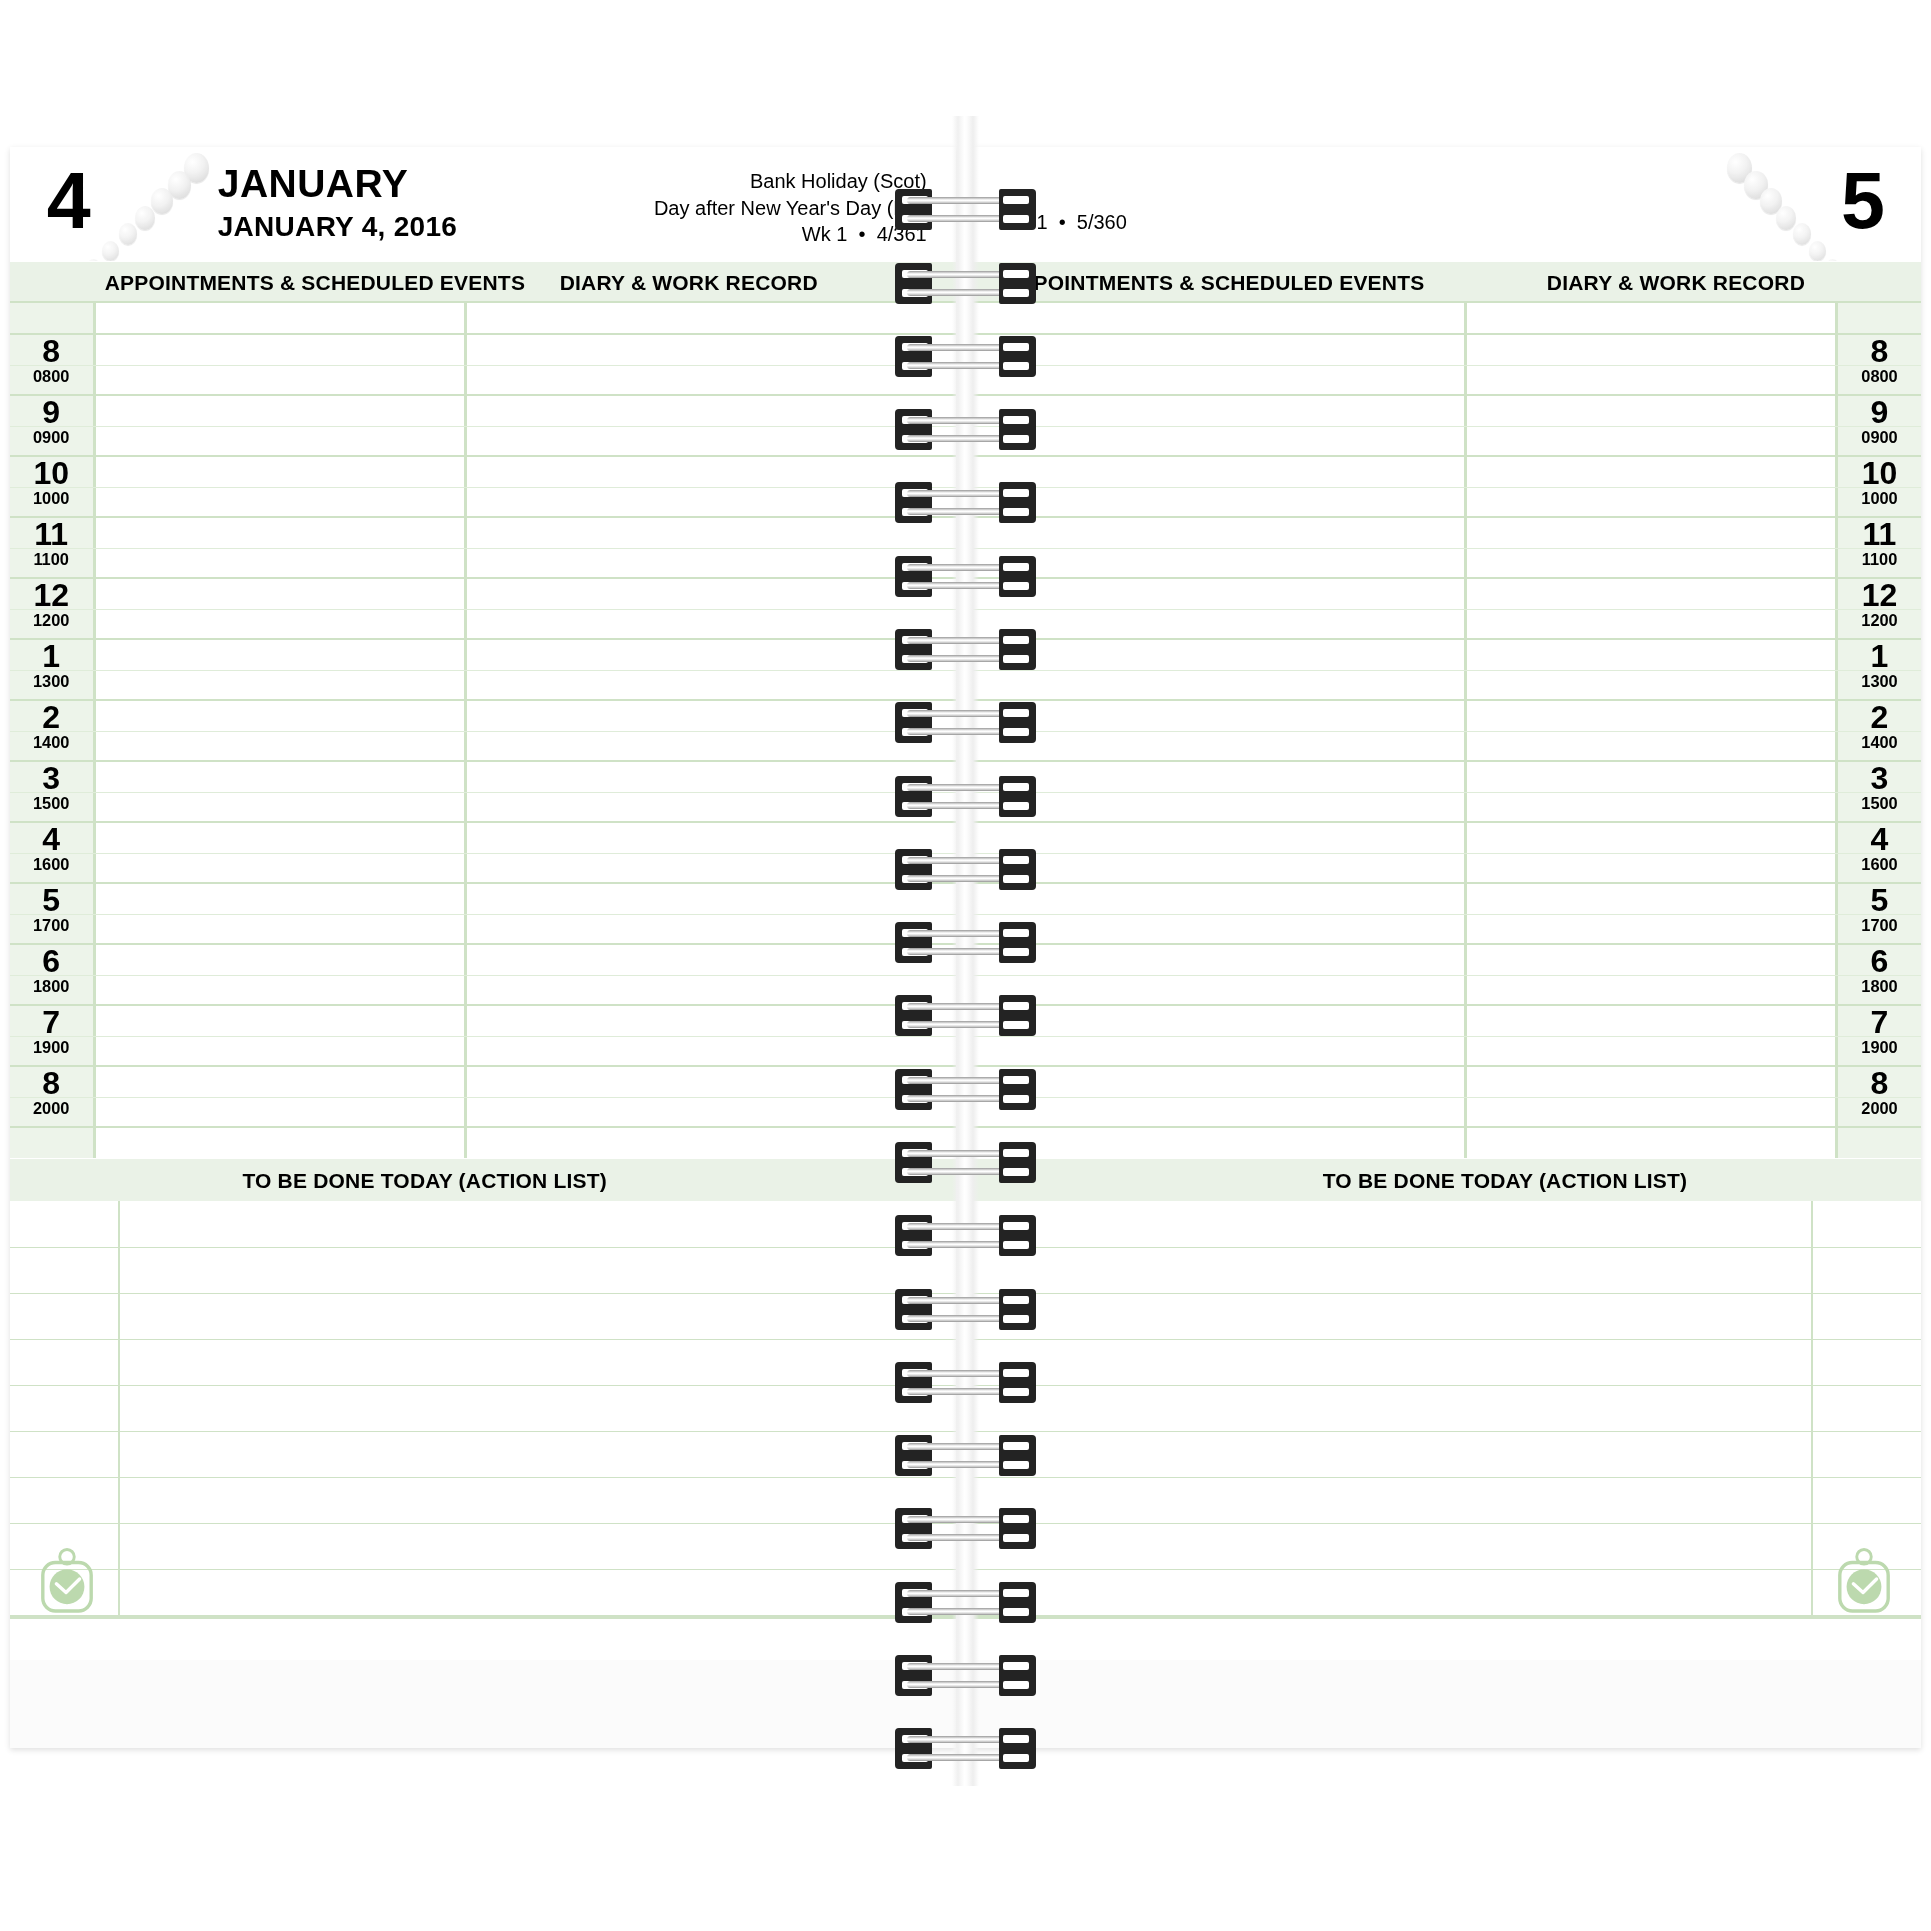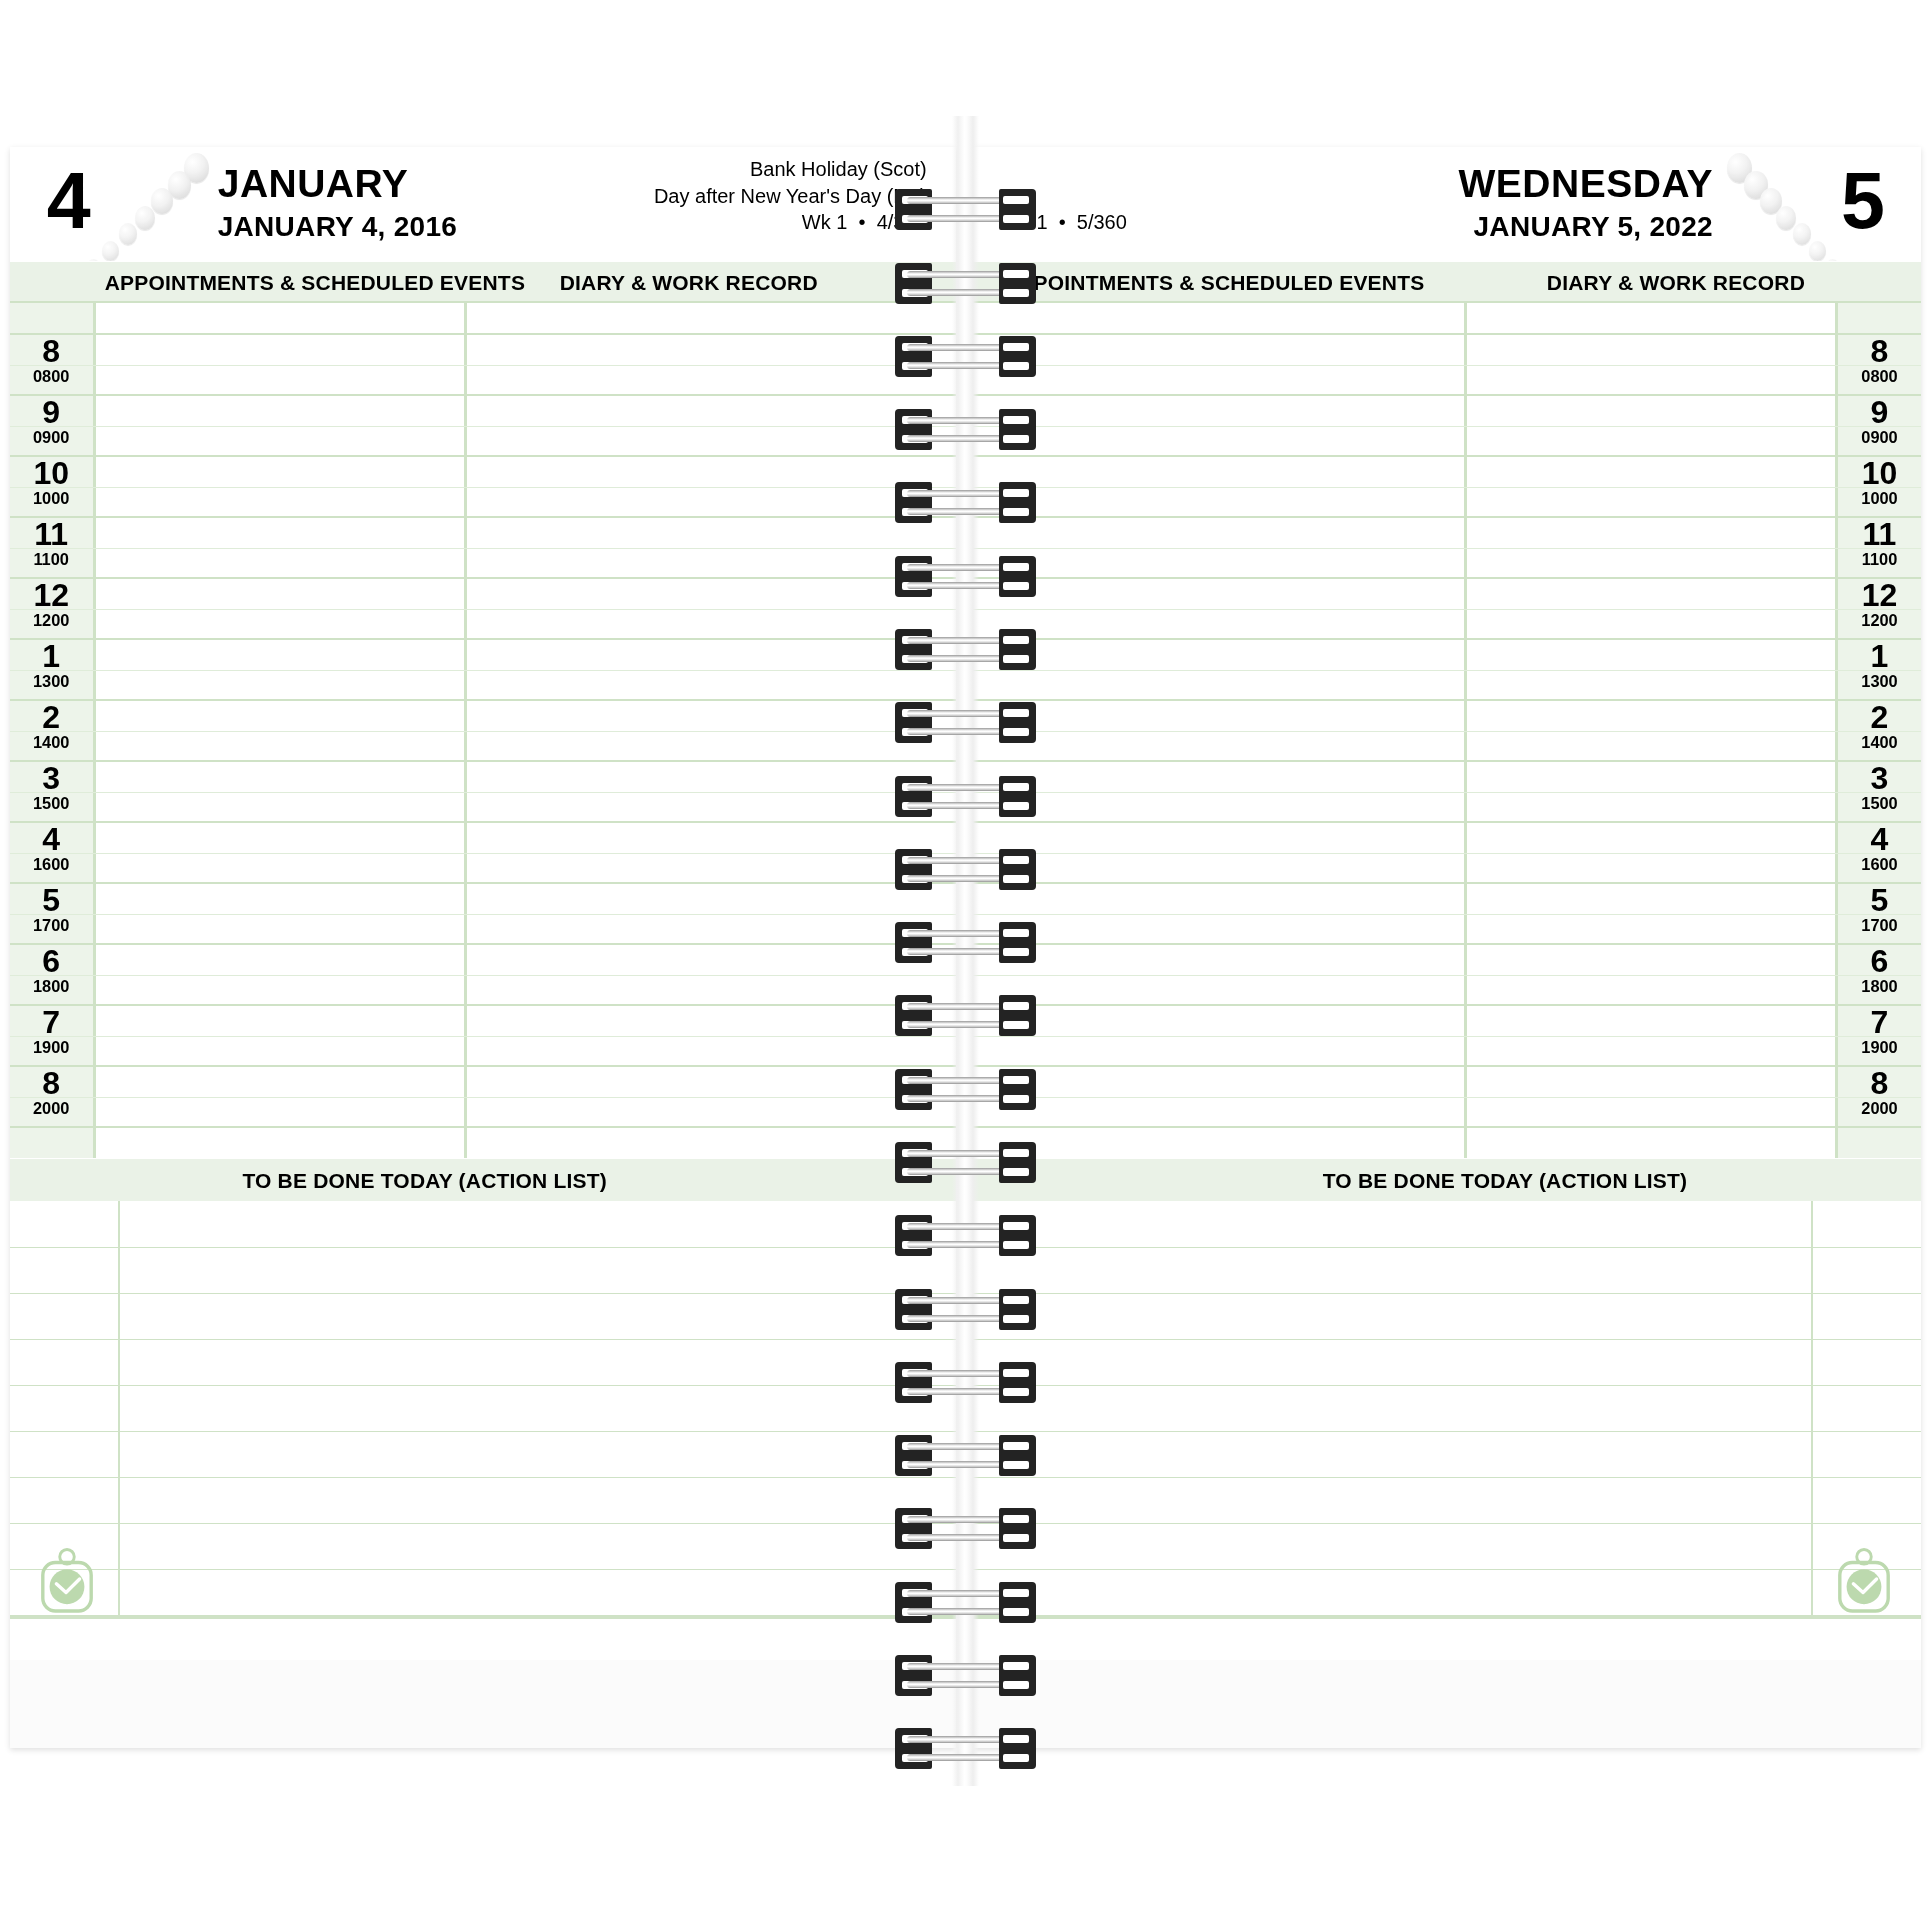--- a/index.html
+++ b/index.html
@@ -61,21 +61,21 @@
   .datetext{
     font-size:28px;
     font-weight:700;
     letter-spacing:0.3px;
     margin-top:5.8px;
     color:#000;
   }
 
   .holiday{
     position:absolute;
-    top:9px;
+    top:21px;
     font-size:20px;
     line-height:1.33;
     color:#000;
   }
   .left .holiday{ right:29px; text-align:right; }
   .right .holiday{ left:29px; text-align:left; }
   .wk{ white-space:pre; }
 
   
   .bubbles{ position:absolute; top:0; width:319px; height:193px; pointer-events:none;}
@@ -404,24 +404,20 @@
           <div class="bub" style="width:25px;height:30px;left:183px;top:5.8px;opacity:0.95;"></div>
           <div class="bub" style="width:23.5px;height:28px;left:200px;top:23.5px;opacity:0.93;"></div>
           <div class="bub" style="width:22px;height:26px;left:216px;top:41px;opacity:0.92;"></div>
           <div class="bub" style="width:20px;height:24px;left:232px;top:59px;opacity:0.90;"></div>
           <div class="bub" style="width:18.4px;height:22px;left:249px;top:76px;opacity:0.88;"></div>
           <div class="bub" style="width:17px;height:20px;left:265px;top:94px;opacity:0.86;"></div>
           <div class="bub" style="width:15px;height:18px;left:281px;top:112px;opacity:0.85;"></div>
           <div class="bub" style="width:13.5px;height:16px;left:297px;top:129px;opacity:0.83;"></div>
         </div>
       <div class="daynum">5</div>
-      <div class="dayblock">
-        <div class="dayname">WEDNESDAY</div>
-        <div class="datetext">JANUARY 5,  2022</div>
-      </div>
       <div class="holiday" style="top:62px;">
         <div class="wk">Wk 1  •  5/360</div>
       </div>
     </div>
 
     <div class="colhead">
       <div class="ch" style="left:31px;">APPOINTMENTS &amp; SCHEDULED EVENTS</div>
       <div class="ch" style="right:116px;">DIARY &amp; WORK RECORD</div>
     </div>
 

